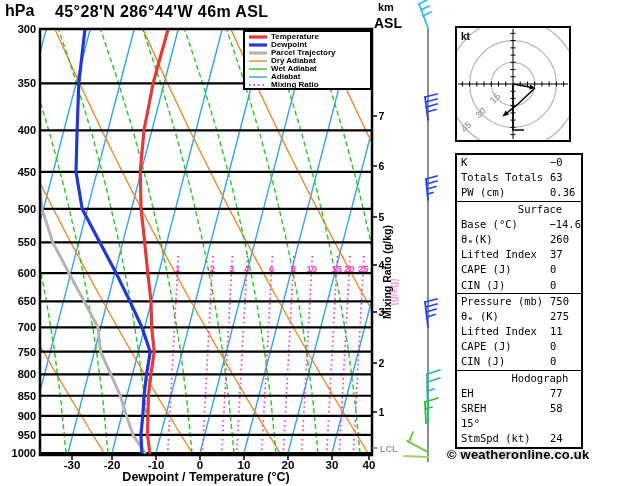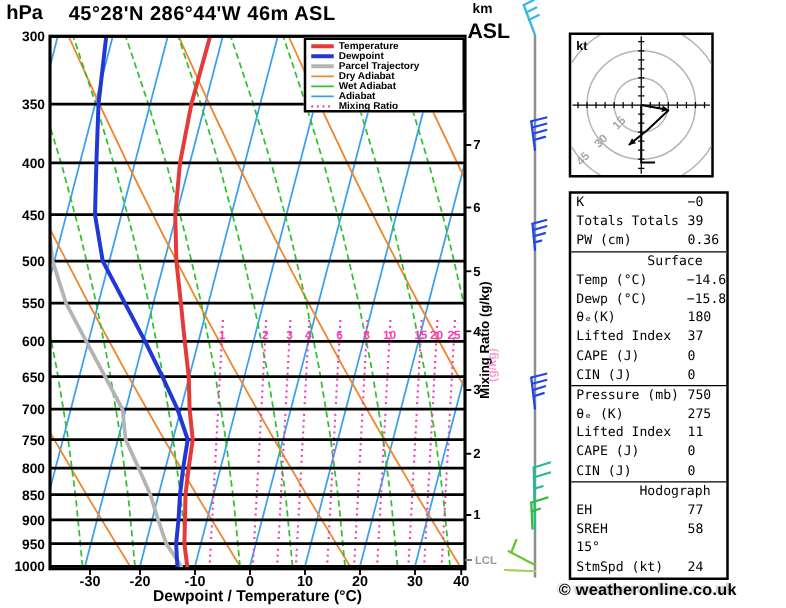--- a/index.html
+++ b/index.html
@@ -4,22 +4,22 @@
 <style>
   html,body{margin:0;padding:0;background:#fff;}
   #app{position:relative;width:629px;height:486px;background:#fff;overflow:hidden;
        font-family:"Liberation Sans",sans-serif;color:#000;}
   #chart-svg{position:absolute;left:0;top:0;z-index:1;}
   .abs{position:absolute;z-index:2;}
   #hpa-label{left:5px;top:2px;font-size:16px;font-weight:bold;}
   #station-title{left:55px;top:3px;font-size:16px;font-weight:bold;letter-spacing:.4px;}
   #datetime-title{left:408px;top:3px;font-size:13px;font-weight:bold;letter-spacing:.2px;}
   #km-label{left:378px;top:1px;font-size:11px;font-weight:bold;}
-  #asl-label{left:374px;top:15px;font-size:17px;font-weight:bold;}
-  #footer-credit{left:447px;top:464px;font-size:13px;font-weight:bold;letter-spacing:.2px;
+  #asl-label{left:374px;top:15px;font-size:14px;font-weight:bold;}
+  #footer-credit{left:447px;top:447px;font-size:13px;font-weight:bold;letter-spacing:.2px;
        text-shadow:-2px -1px 0 #d8d8d8;}
   #legend{left:243px;top:30px;width:129px;height:60px;border:2px solid #000;background:#fff;
        box-sizing:border-box;display:flex;flex-direction:column;justify-content:space-around;
        padding:1px 0 1px 3px;}
   .legend-row{display:flex;align-items:center;height:8px;}
   .legend-row svg{flex:0 0 20px;margin-right:3px;}
   .legend-row span{font-size:8px;font-weight:bold;white-space:nowrap;line-height:8px;}
   #data-table{left:455px;top:153px;width:128px;border:2px solid #000;background:#fff;
        box-sizing:border-box;font-family:"DejaVu Sans Mono",monospace;font-size:10.5px;}
   .tsection{border-top:1.5px solid #000;}
@@ -343,40 +343,36 @@
     </div>
 
   <div class="abs" id="data-table">
       <div class="tsection">
         <div class="trow">
           <span class="lbl">K</span>
           <span class="val">−0</span>
         </div>
         <div class="trow">
           <span class="lbl">Totals Totals</span>
-          <span class="val">39</span>
+          <span class="val">63</span>
         </div>
         <div class="trow">
           <span class="lbl">PW (cm)</span>
           <span class="val">0.36</span>
         </div>
       </div>
       <div class="tsection">
         <div class="theader">Surface</div>
         <div class="trow">
-          <span class="lbl">Temp (°C)</span>
+          <span class="lbl">Base (°C)</span>
           <span class="val">−14.6</span>
         </div>
         <div class="trow">
-          <span class="lbl">Dewp (°C)</span>
-          <span class="val">−15.8</span>
-        </div>
-        <div class="trow">
           <span class="lbl">θₑ(K)</span>
-          <span class="val">180</span>
+          <span class="val">260</span>
         </div>
         <div class="trow">
           <span class="lbl">Lifted Index</span>
           <span class="val">37</span>
         </div>
         <div class="trow">
           <span class="lbl">CAPE (J)</span>
           <span class="val">0</span>
         </div>
         <div class="trow">

